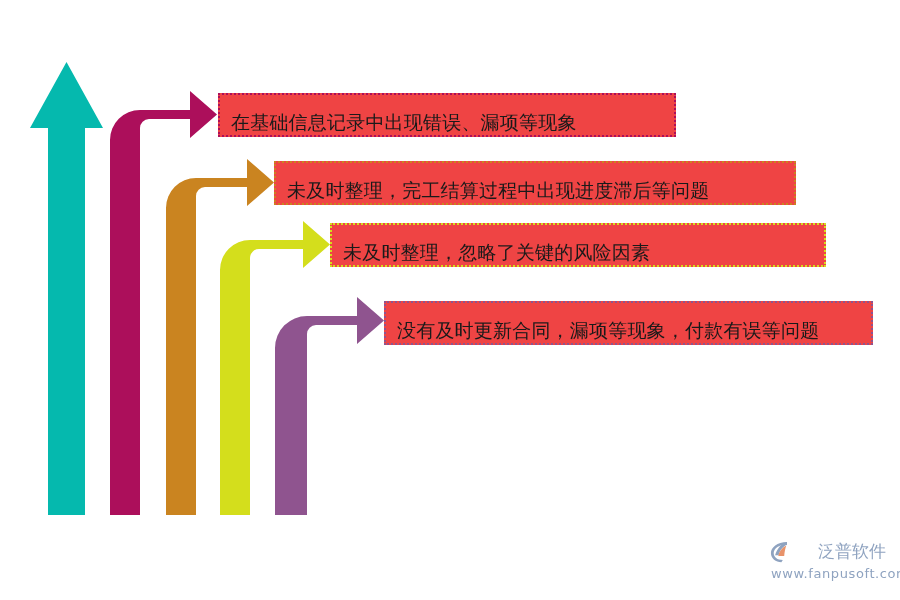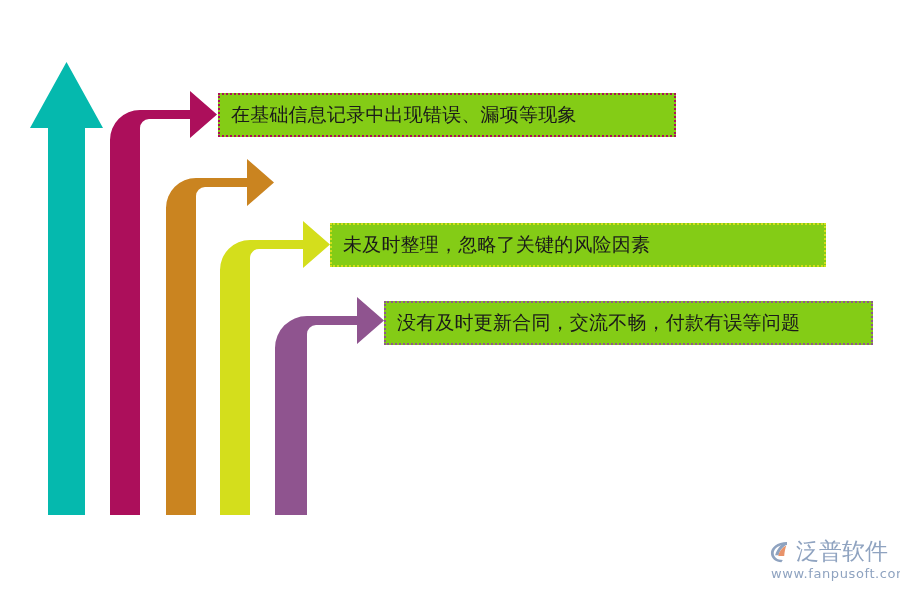--- a/index.html
+++ b/index.html
@@ -22,23 +22,23 @@
   #arrow-layer {
     position: absolute;
     left: 0;
     top: 0;
     width: 900px;
     height: 600px;
   }
   .callout {
     position: absolute;
     box-sizing: border-box;
-    background: #84cc16;
+    background: #ef4444;
     display: flex;
-    align-items: center;
+    align-items: flex-end;
     padding-left: 11px;
   }
   .callout-text {
     font-size: 19px;
     line-height: 1.2;
     color: #1a1a1a;
     white-space: nowrap;
     letter-spacing: 0.2px;
   }
   #callout-1 {
@@ -73,25 +73,26 @@
     align-items: center;
     height: 30px;
   }
   #brand-mark {
     width: 28px;
     height: 28px;
     margin-right: 2px;
     flex: 0 0 auto;
   }
   #brand-name {
-    font-size: 23px;
+    font-size: 17px;
     color: #8FA3C0;
     letter-spacing: 0px;
     line-height: 28px;
     font-family: "DejaVu Sans", sans-serif;
+    margin-left: 22px;
   }
   #brand-url {
     font-size: 13px;
     color: #8FA3C0;
     letter-spacing: 0.6px;
     margin-top: 0px;
     padding-left: 5px;
     font-family: "DejaVu Sans", sans-serif;
   }
 </style>
@@ -150,27 +151,30 @@
              L 357 325
              L 316 325
              A 9 9 0 0 0 307 334
              L 307 515 Z"></path>
   </svg>
 
   <div class="callout" id="callout-1">
     <span class="callout-text">在基础信息记录中出现错误、漏项等现象</span>
   </div>
 
+  <div class="callout" id="callout-2">
+    <span class="callout-text">未及时整理，完工结算过程中出现进度滞后等问题</span>
+  </div>
 
   <div class="callout" id="callout-3">
     <span class="callout-text">未及时整理，忽略了关键的风险因素</span>
   </div>
 
   <div class="callout" id="callout-4">
-    <span class="callout-text">没有及时更新合同，交流不畅，付款有误等问题</span>
+    <span class="callout-text">没有及时更新合同，漏项等现象，付款有误等问题</span>
   </div>
 
   <div id="brand-logo">
     <div id="brand-row">
       <svg id="brand-mark" viewBox="0 0 40 40" xmlns="http://www.w3.org/2000/svg">
         <path fill="#8FA3C0" d="M30 7 C16 7 7 15 7 23 C7 31 14 36 22 36 L24 33 C16 33 11 29 11 23 C11 16 19 11 30 11 Z"></path>
         <path fill="#8FA3C0" d="M30 7 L30 11 C25 13 20 18 18 26 L13 26 C16 16 22 9 30 7 Z"></path>
         <path fill="#E8936A" d="M29 12 C23 15 19 20 17.5 27 L26 27 C26.5 21 27.5 16 29 12 Z"></path>
       </svg>
       <span id="brand-name">泛普软件</span>

